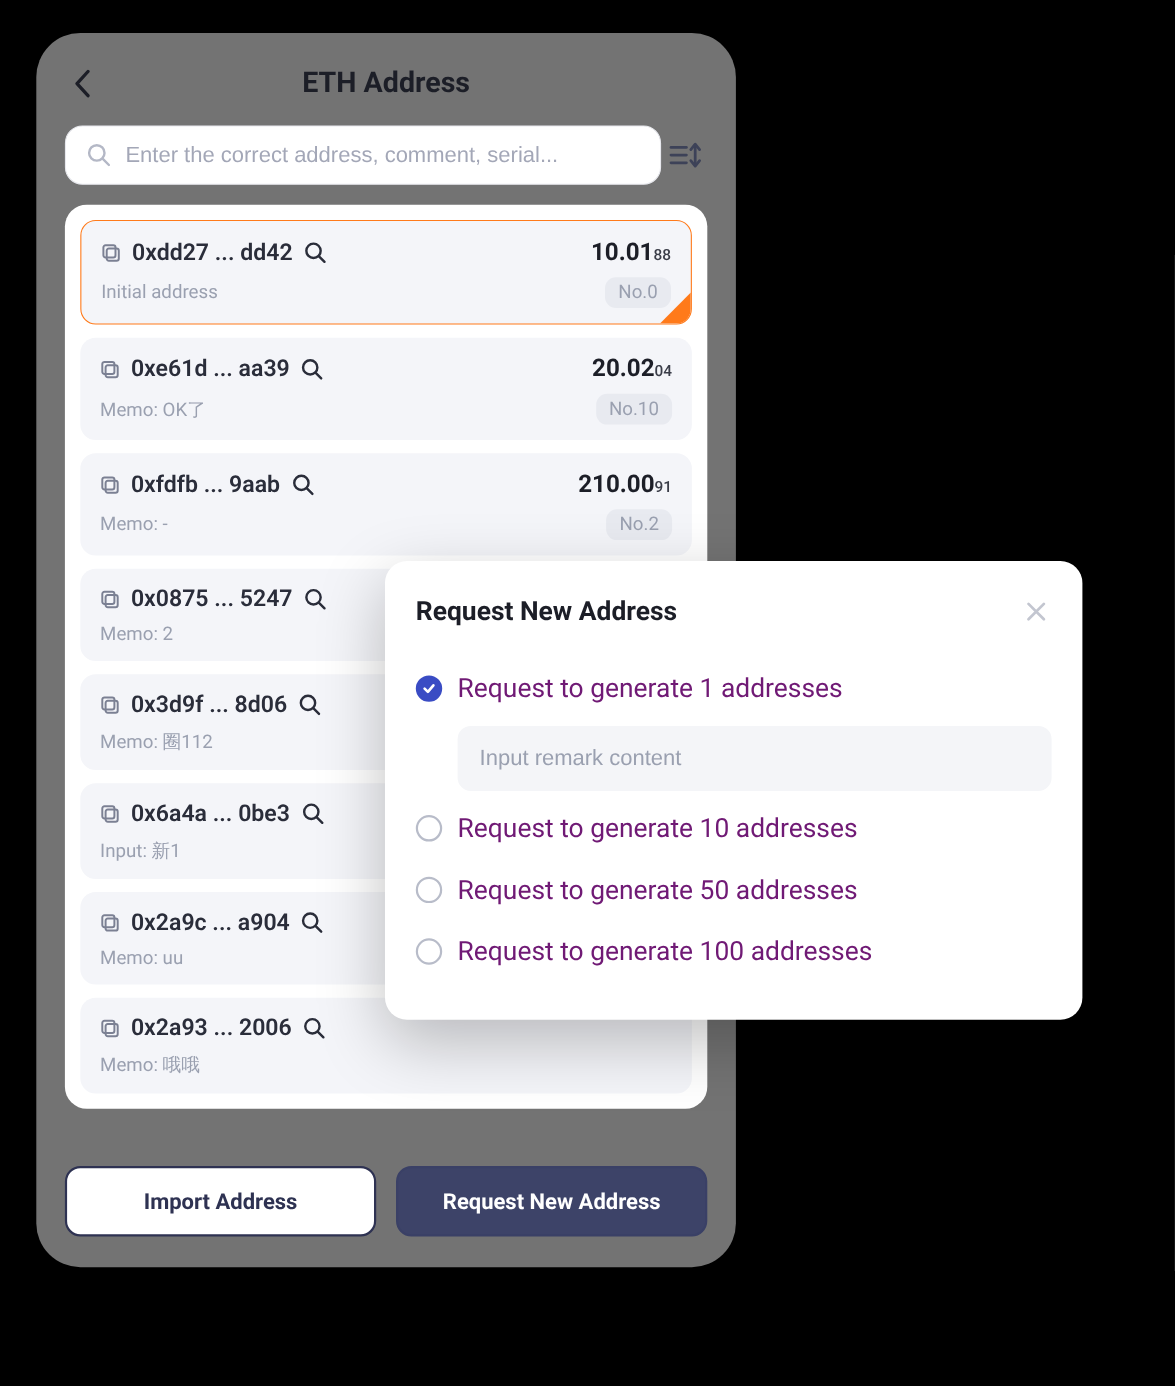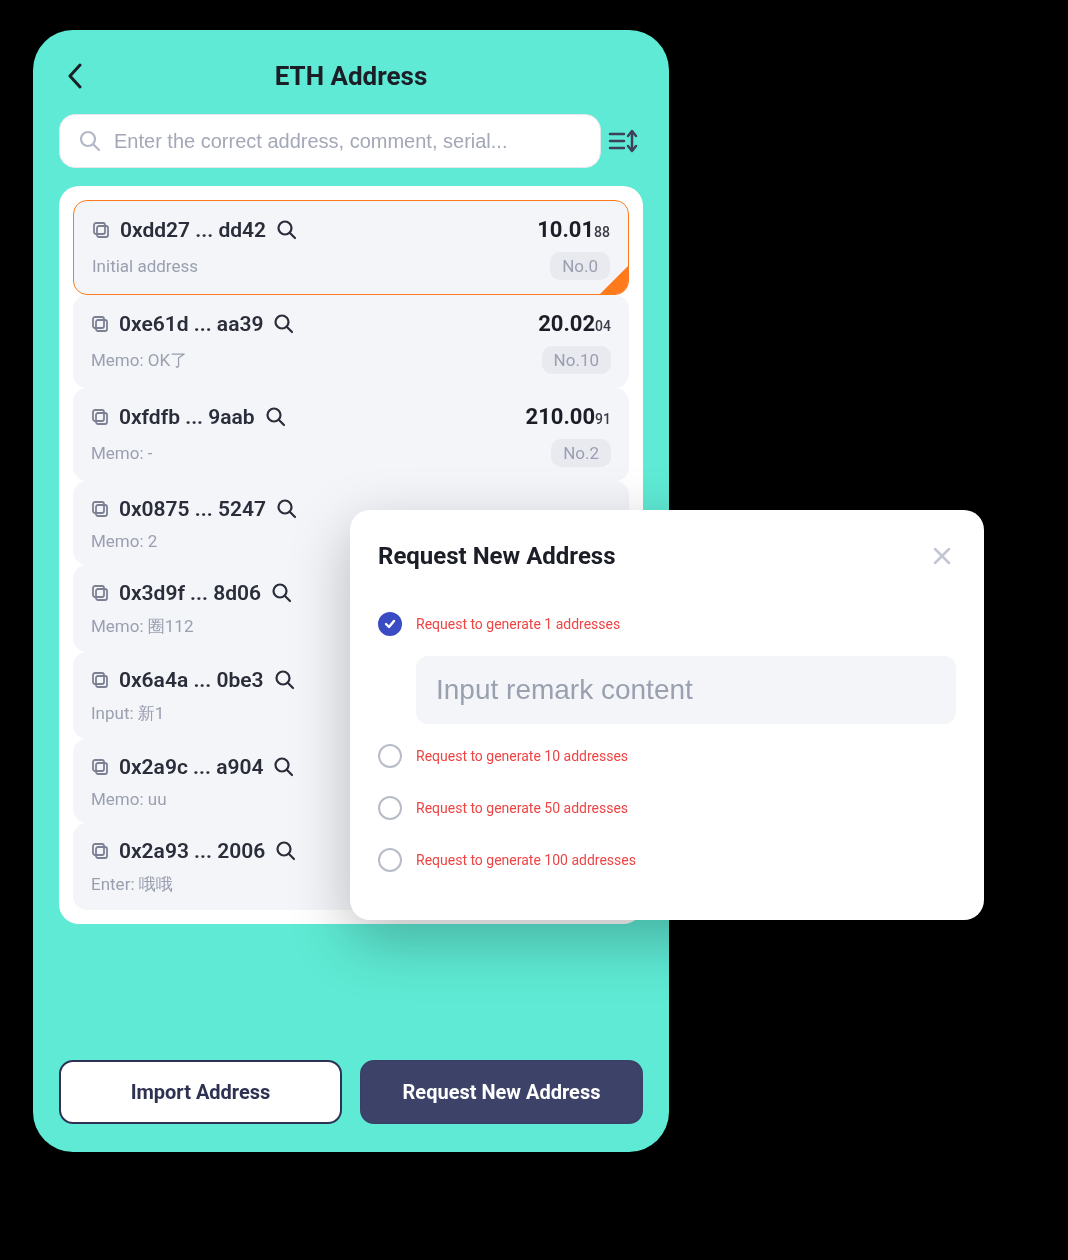--- a/index.html
+++ b/index.html
@@ -9,21 +9,21 @@
   width: 1068px;
   height: 1260px;
   position: relative;
 }
 .phone-frame {
   position: absolute;
   left: 33px;
   top: 30px;
   width: 636px;
   height: 1122px;
-  background: #5eead4;
+  background: #737373;
   border-radius: 40px;
   box-shadow: 0 8px 40px rgba(0,0,0,0.15);
   overflow: hidden;
   display: flex;
   flex-direction: column;
 }
 .header {
   display: flex;
   align-items: center;
   padding: 28px 24px 20px;
@@ -84,20 +84,21 @@
   display: flex;
   flex-direction: column;
   gap: 12px;
 }
 .addr-list-inner {
   background: #fff;
   border-radius: 20px;
   padding: 14px;
   display: flex;
   flex-direction: column;
+  gap: 12px;
 }
 .addr-card {
   background: #f4f5f9;
   border-radius: 14px;
   padding: 16px 18px 14px;
   position: relative;
   overflow: hidden;
 }
 .addr-card.selected {
   border: 1.5px solid #ff7a1a;
@@ -219,30 +220,30 @@
   display:flex;
   align-items:center;
   justify-content:center;
   flex-shrink: 0;
 }
 .radio.checked {
   background: #3a4cc4;
   border-color: #3a4cc4;
 }
 .radio-label {
-  font-size: 14px;
-  color: #ef4444;
+  font-size: 24px;
+  color: #701a75;
 }
 .remark-input {
   margin: 6px 0 6px 38px;
   background: #f4f5f8;
   border: none;
   border-radius: 12px;
   padding: 18px 20px;
-  font-size: 28px;
+  font-size: 20px;
   color: #4c1d95;
   width: calc(100% - 38px);
   outline: none;
 }
 .remark-input::placeholder { color: #9aa0b0; }
 </style>
 </head>
 <body>
 
 <div class="phone-frame">
@@ -434,21 +435,21 @@
             </span>
             <span class="addr-text">0x2a93 ... 2006</span>
             <span class="zoom-icon">
               <svg width="22" height="22" viewBox="0 0 22 22">
                 <circle cx="9" cy="9" r="6.5" stroke="#2a2d3a" stroke-width="2.2" fill="none"></circle>
                 <line x1="14" y1="14" x2="19" y2="19" stroke="#2a2d3a" stroke-width="2.2" stroke-linecap="round"></line>
               </svg>
             </span>
           </div>
           <div class="addr-row2">
-            <span class="addr-memo">Enter: 哦哦</span>
+            <span class="addr-memo">Memo: 哦哦</span>
           </div>
         </div>
       </div>
   </div>
 
   <div class="footer">
     <div class="btn btn-outline">Import Address</div>
     <div class="btn btn-primary">Request New Address</div>
   </div>
 </div>

